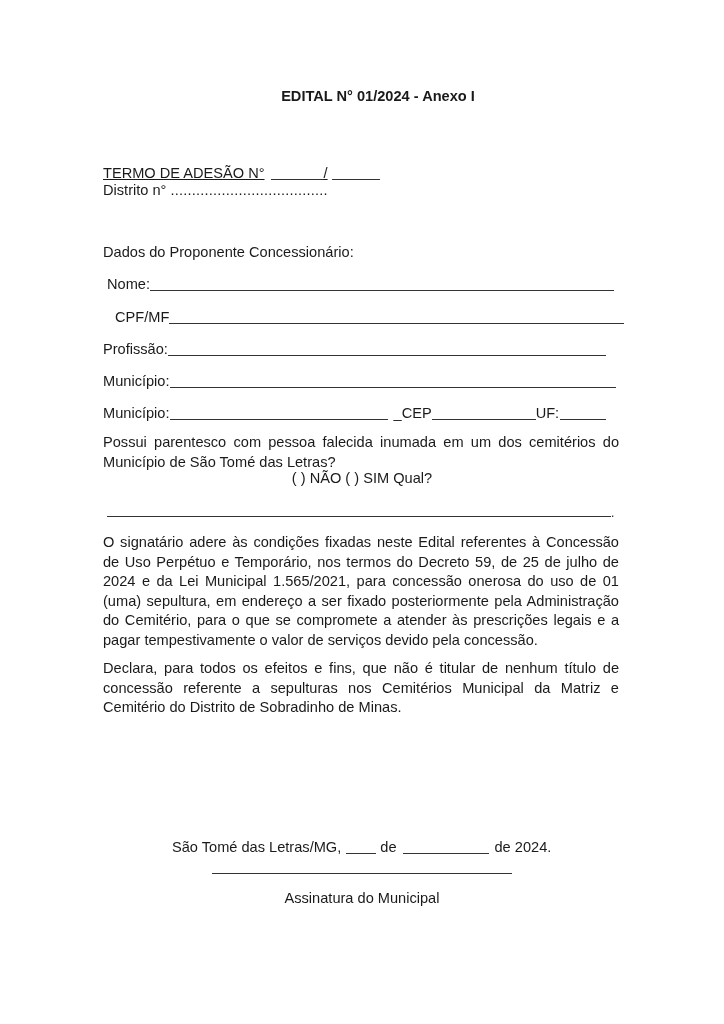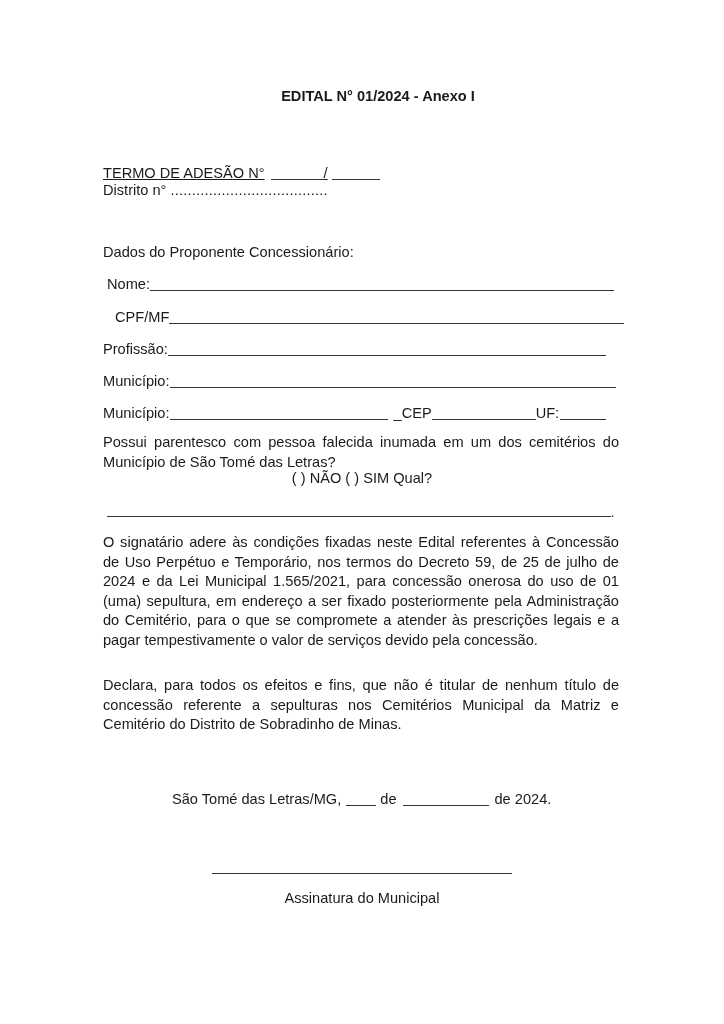--- a/index.html
+++ b/index.html
@@ -109,23 +109,23 @@
 
   <div class="para" style="top:433px;">Possui parentesco com pessoa falecida inumada em um dos cemitérios do Município de São Tomé das Letras?</div>
 
   <div class="abs center" style="top:469px;">( ) NÃO ( ) SIM Qual?</div>
 
   <div class="hline" style="left:107px; top:516px; width:504px;"></div>
   <div class="period" style="left:611px; top:506px;">.</div>
 
   <div class="para" style="top:533px;">O signatário adere às condições fixadas neste Edital referentes à Concessão de Uso Perpétuo e Temporário, nos termos do Decreto 59, de 25 de julho de 2024 e da Lei Municipal 1.565/2021, para concessão onerosa do uso de 01 (uma) sepultura, em endereço a ser fixado posteriormente pela Administração do Cemitério, para o que se compromete a atender às prescrições legais e a pagar tempestivamente o valor de serviços devido pela concessão.</div>
 
-  <div class="para" style="top:659px;margin-top:17px;">Declara, para todos os efeitos e fins, que não é titular de nenhum título de concessão referente a sepulturas nos Cemitérios Municipal da Matriz e Cemitério do Distrito de Sobradinho de Minas.</div>
+  <div class="para" style="top:659px;">Declara, para todos os efeitos e fins, que não é titular de nenhum título de concessão referente a sepulturas nos Cemitérios Municipal da Matriz e Cemitério do Distrito de Sobradinho de Minas.</div>
 
-  <div class="field-row" style="top:790px; left:172px;text-align:center;">
+  <div class="field-row" style="top:838px; left:172px;text-align:center;">
     <span>São Tomé das Letras/MG,</span>
     <span class="uline" style="width:30px; margin-left:5px;"></span>
     <span style="margin-left:4px;">de</span>
     <span class="uline" style="width:86px; margin-left:6px;"></span>
     <span style="margin-left:6px;">de 2024.</span>
   </div>
 
   <div class="hline" style="left:212px; top:873px; width:300px;"></div>
   <div class="abs center" style="top:889px;">Assinatura do Municipal</div>
 

